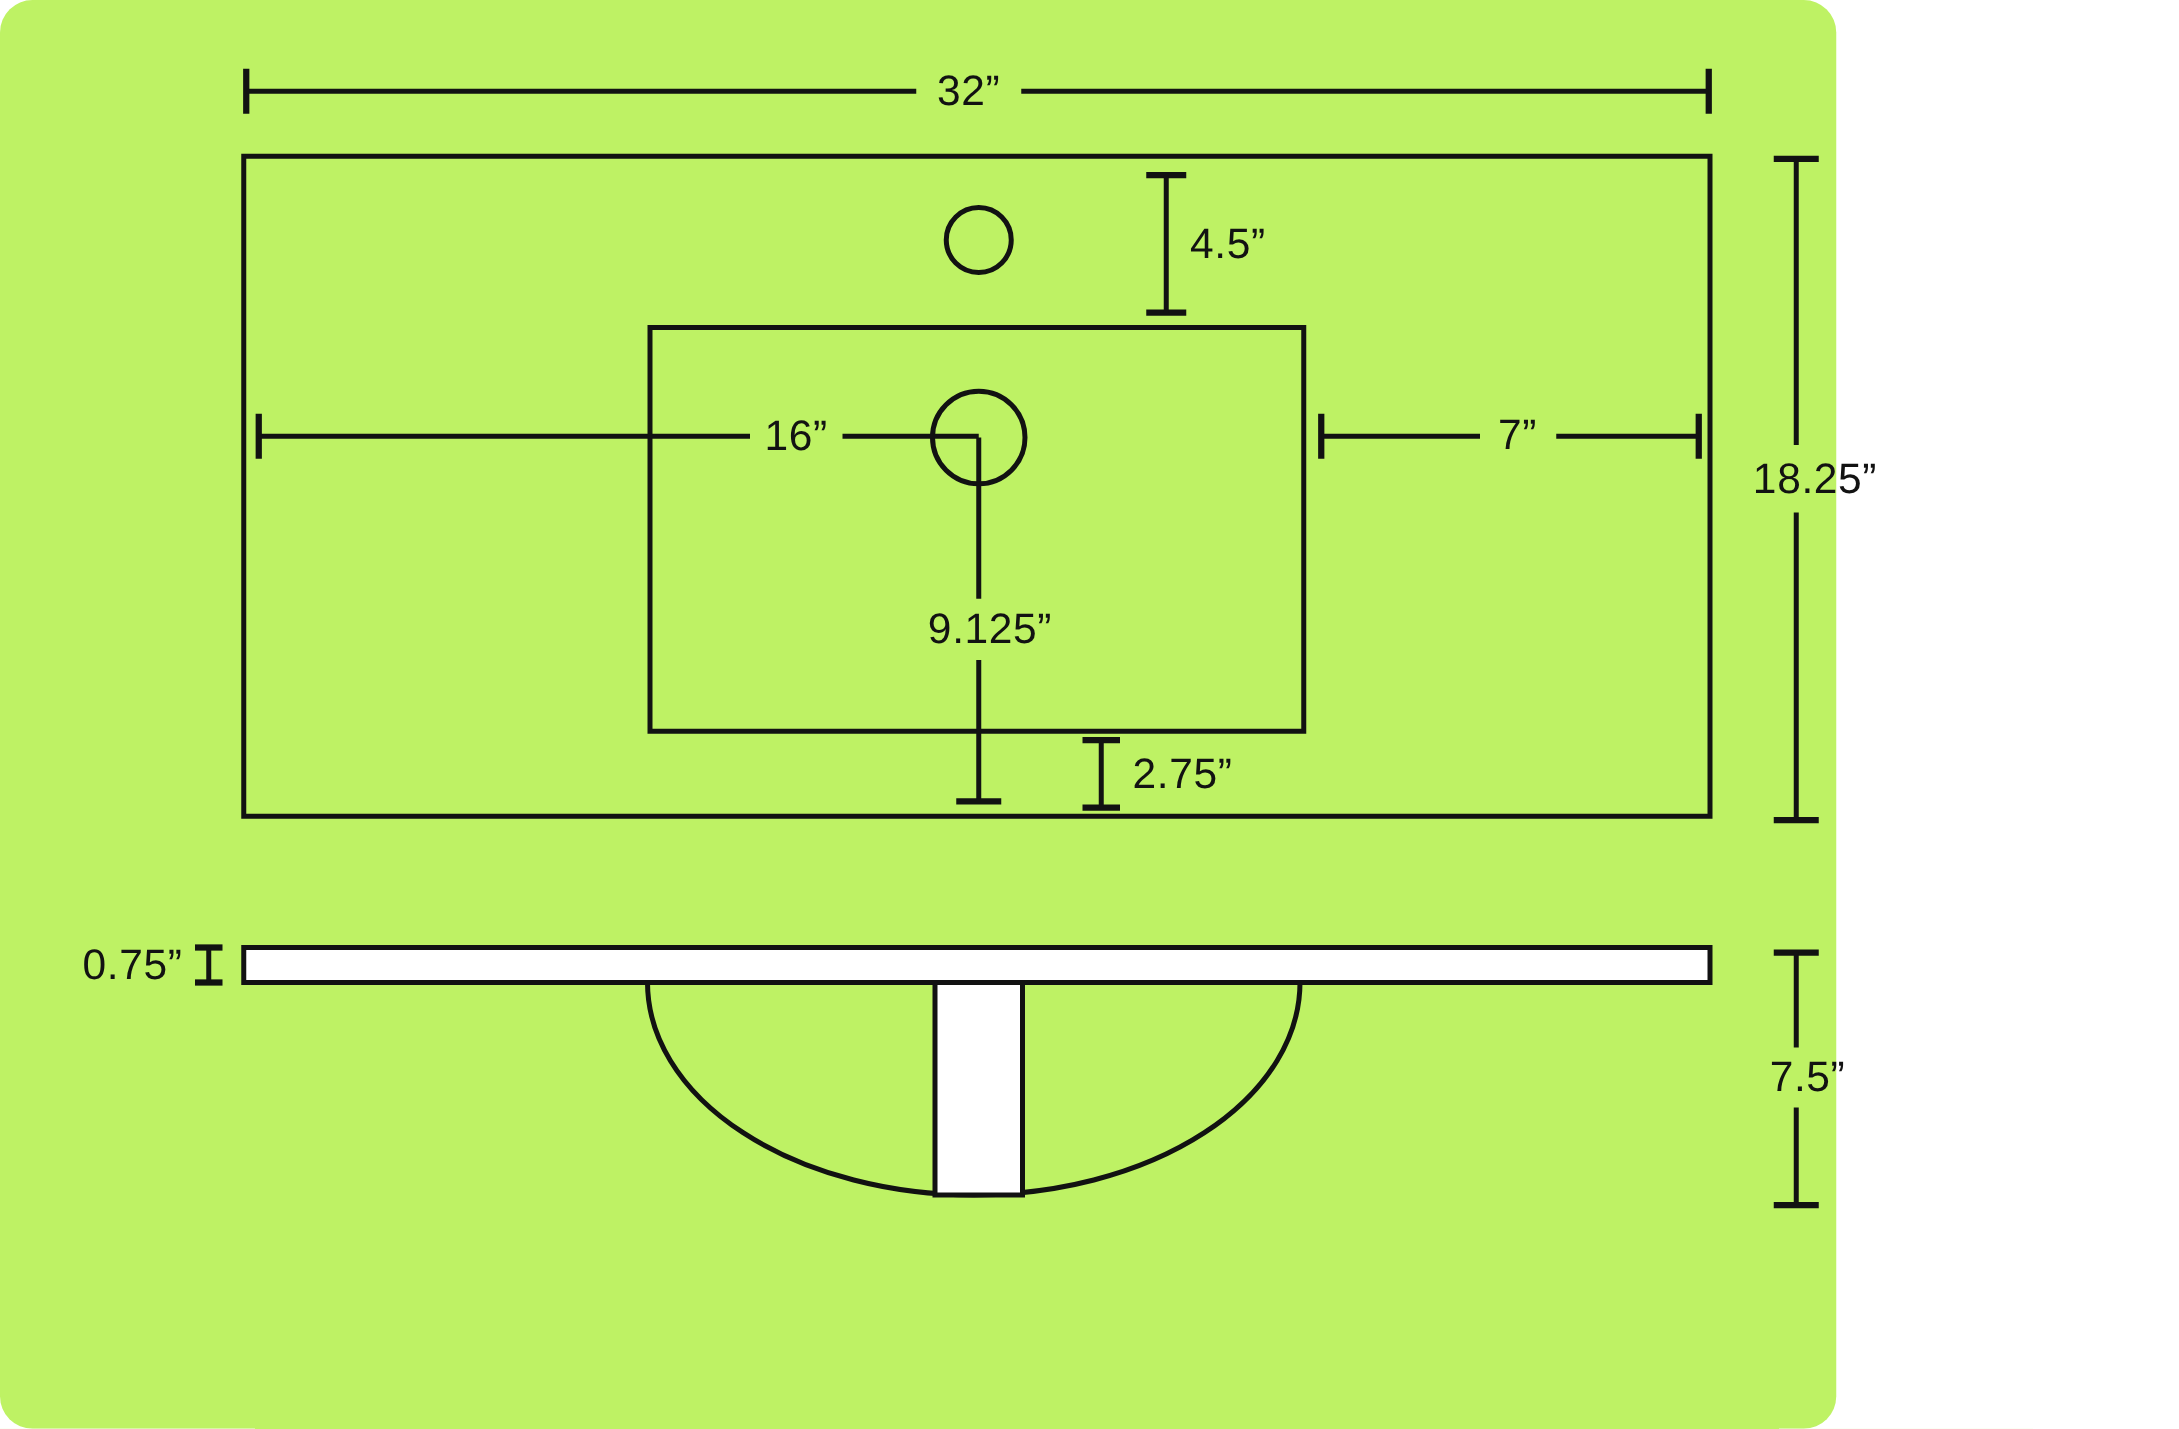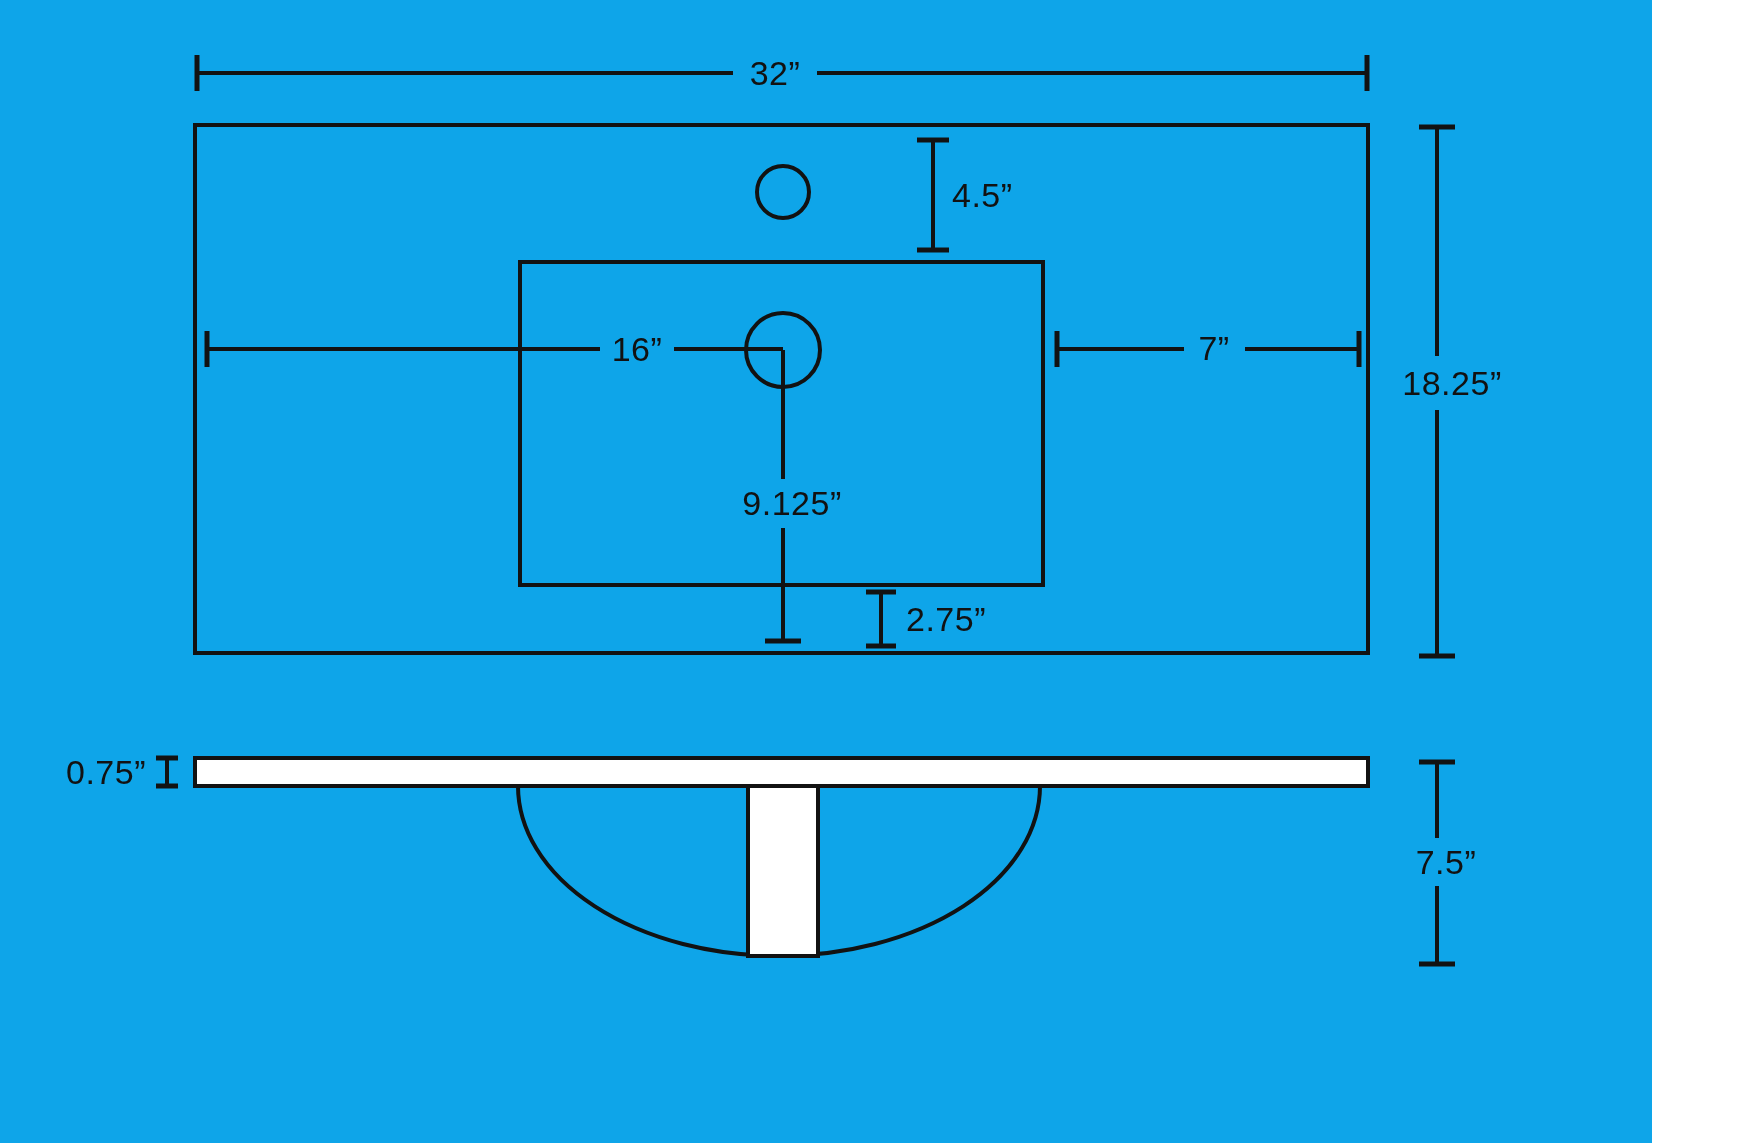--- a/index.html
+++ b/index.html
@@ -6,23 +6,24 @@
     margin: 0;
     padding: 0;
     background: #ffffff;
     width: 1743px;
     height: 1143px;
     overflow: hidden;
     font-family: "Liberation Sans", sans-serif;
   }
   .canvas {
     position: relative;
-    width: 1652px;
+    width: 1469px;
     height: 1143px;
-    background: #0ea5e9;
+    background: #bef264;
+    border-radius: 26px;
   }
   svg text {
     font-family: "Liberation Sans", "DejaVu Sans", sans-serif;
     font-size: 34px;
     font-weight: 500;
     fill: #121212;
     letter-spacing: 0.5px;
   }
   .shape {
     fill: none;

